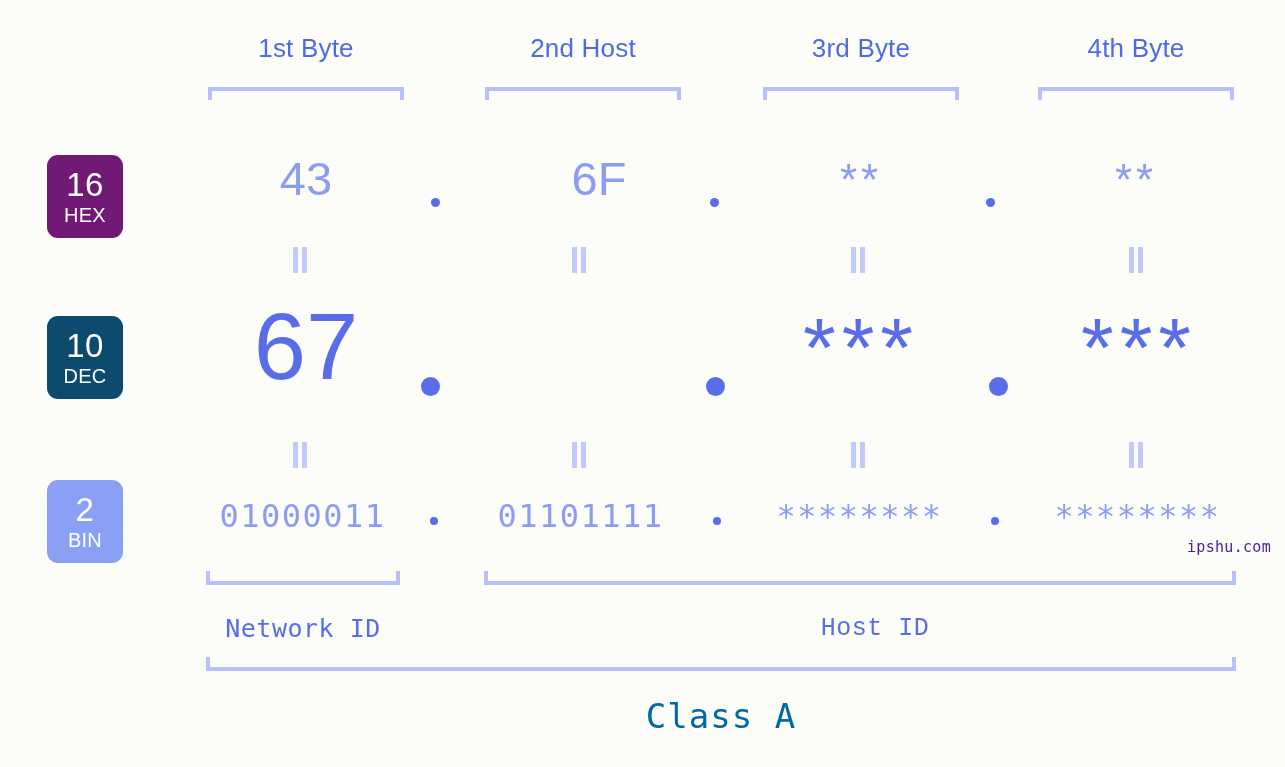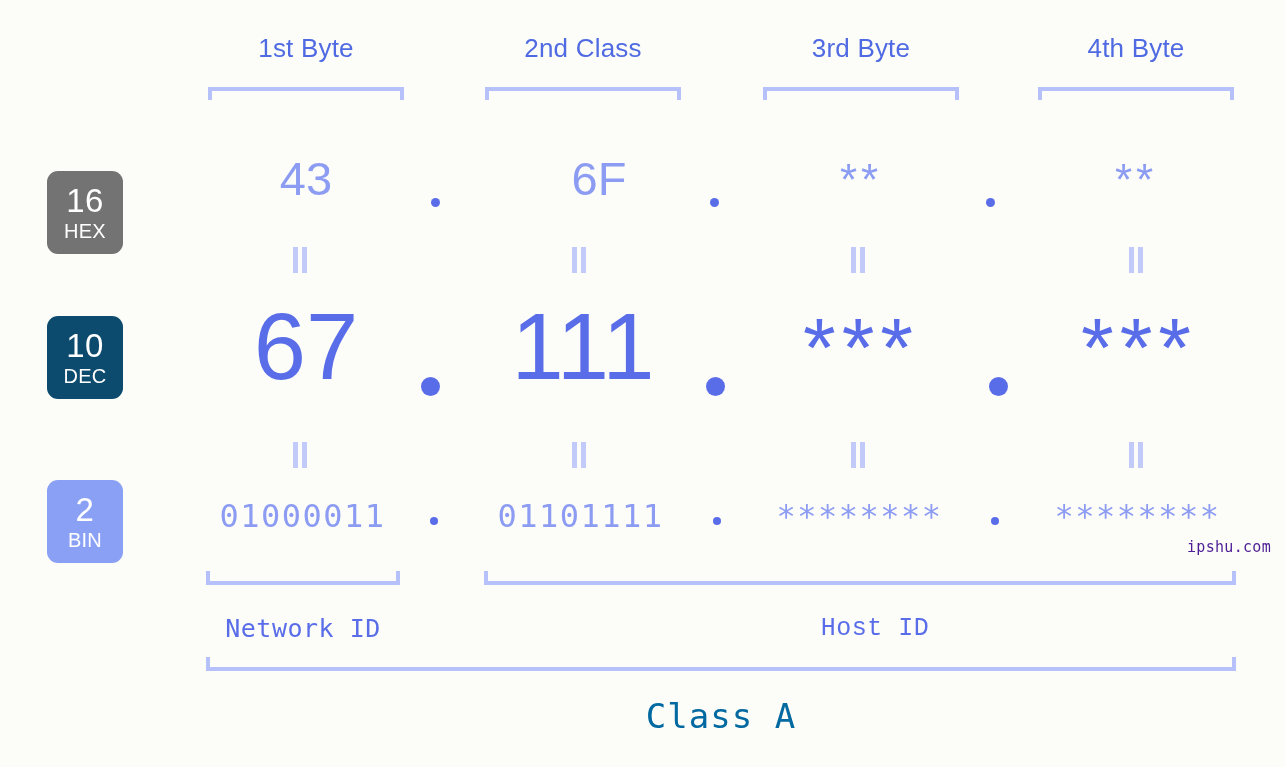--- a/index.html
+++ b/index.html
@@ -177,30 +177,30 @@
     color: #4c1d95;
     letter-spacing: 0.3px;
   }
 </style>
 </head>
 <body>
 
 <div id="stage">
 
   <div class="byte-label" style="left:208px; width:196px;">1st Byte</div>
-  <div class="byte-label" style="left:485px; width:196px;">2nd Class</div>
+  <div class="byte-label" style="left:485px; width:196px;">2nd Host</div>
   <div class="byte-label" style="left:763px; width:196px;">3rd Byte</div>
   <div class="byte-label" style="left:1038px; width:196px;">4th Byte</div>
 
   <div class="top-bracket" style="left:208px; width:196px;"></div>
   <div class="top-bracket" style="left:485px; width:196px;"></div>
   <div class="top-bracket" style="left:763px; width:196px;"></div>
   <div class="top-bracket" style="left:1038px; width:196px;"></div>
 
-  <div class="base-badge" style="top:171px; background:#737373;">
+  <div class="base-badge" style="top:155px; background:#701a75;">
     <span class="num">16</span>
     <span class="nm">HEX</span>
   </div>
 
   <div class="base-badge" style="top:316px; background:#0c4a6e;">
     <span class="num">10</span>
     <span class="nm">DEC</span>
   </div>
 
   <div class="base-badge" style="top:480px; background:#8aa0f4;">
@@ -228,21 +228,20 @@
   <div class="eqmark" style="left:850px; top:247px;">
       <i class="a"></i>
       <i class="b"></i>
     </div>
   <div class="eqmark" style="left:1128px; top:247px;">
       <i class="a"></i>
       <i class="b"></i>
     </div>
 
   <div class="val dec-val" style="left:208px; width:196px;">67</div>
-  <div class="val dec-val" style="left:470px; width:226px;">111</div>
   <div class="val dec-val stars" style="left:750px; width:222px;">***</div>
   <div class="val dec-val stars" style="left:1028px; width:222px;">***</div>
 
   <div class="dot dot-md" style="left:421px; top:377px;"></div>
   <div class="dot dot-md" style="left:706px; top:377px;"></div>
   <div class="dot dot-md" style="left:989px; top:377px;"></div>
 
   <div class="eqmark" style="left:292px; top:442px;">
       <i class="a"></i>
       <i class="b"></i>

